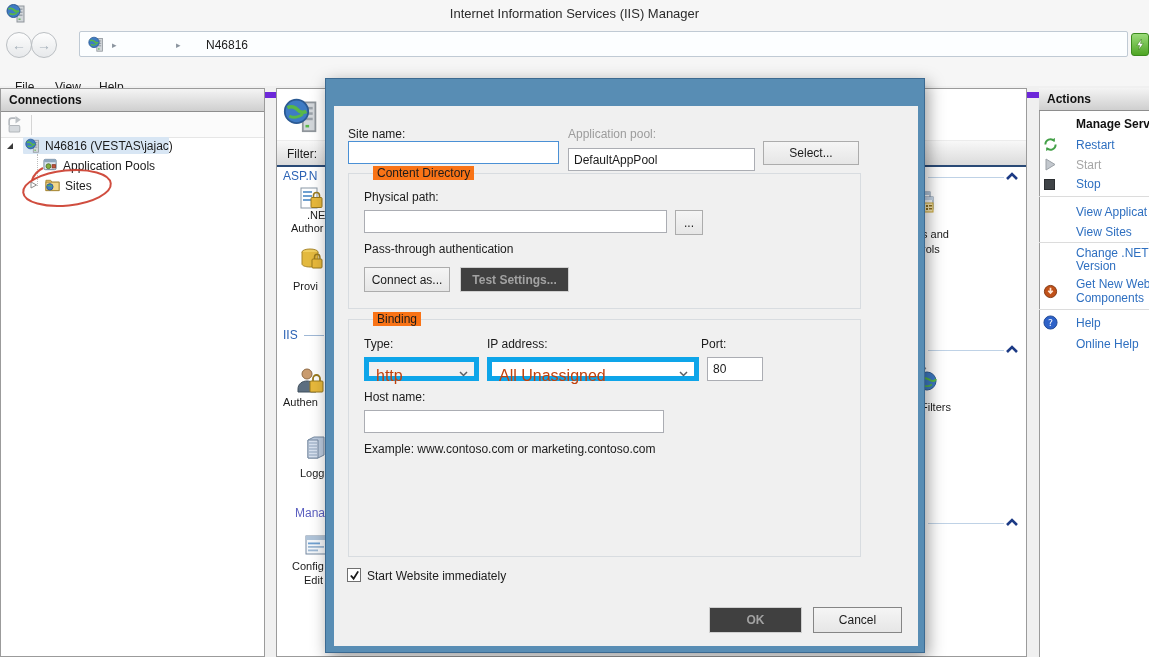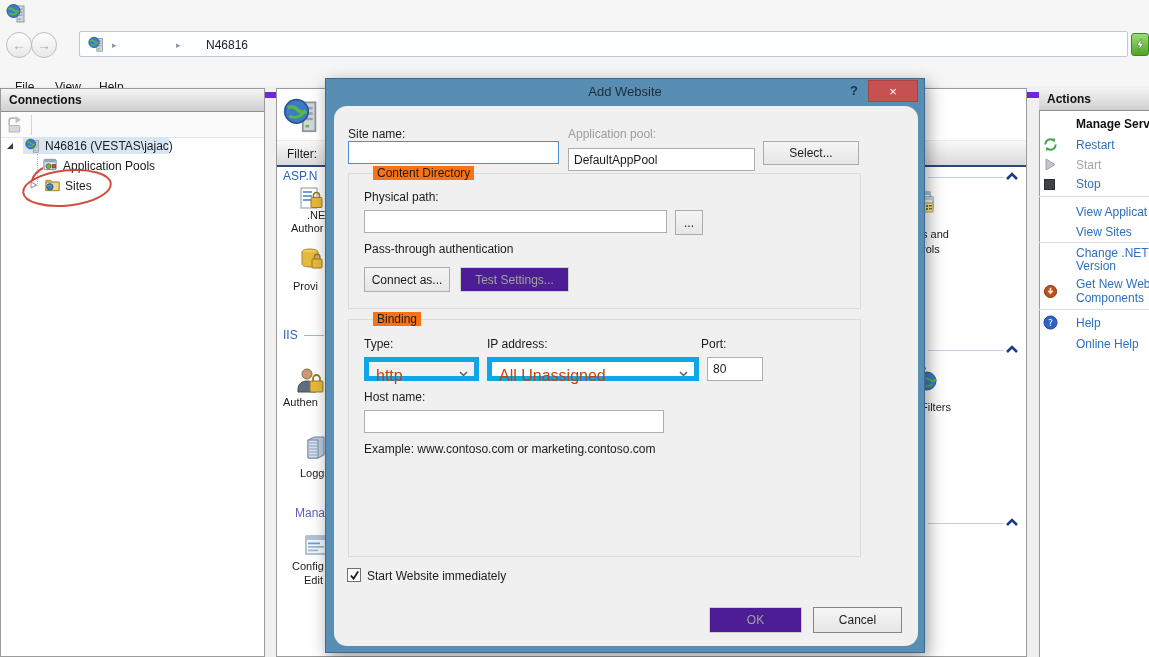--- a/index.html
+++ b/index.html
@@ -48,28 +48,28 @@
   .act-sep { position:absolute; left:0; width:110px; height:1px; background:#DCDCDC; }
 
   
   #dialog { position:absolute; left:325px; top:78px; width:600px; height:575px; background:#588DB4;
             border:1px solid #3C6A91; box-shadow:3px 5px 16px rgba(0,0,0,.4); z-index:20; }
   #dialog-titlebar { position:absolute; left:0; top:0; width:100%; height:27px; }
   #dialog-title { position:absolute; left:0; top:5px; width:100%; text-align:center; font-size:13px; color:#1C2C38; }
   #dialog-help { position:absolute; left:521px; top:4px; font-size:13px; font-weight:bold; color:#16324A; width:14px; text-align:center; }
   #dialog-close { position:absolute; left:542px; top:1px; width:50px; height:22px; background:#C75050; border:1px solid #A94444;
                   color:#FFF; font-size:13px; display:flex; align-items:center; justify-content:center; }
-  #dialog-content { position:absolute; left:8px; top:27px; width:584px; height:540px; background:#F0F0F0;border-radius:13px; }
+  #dialog-content { position:absolute; left:8px; top:27px; width:584px; height:540px; background:#F0F0F0; }
   .dlg-lbl { position:absolute; font-size:12px; color:#1B1B1B; white-space:nowrap; }
   .dlg-lbl.gray { color:#9C9C9C; }
   .dlg-input { position:absolute; border:1px solid #ABADB3; background:#FFF; font-family:inherit; font-size:12px; padding:0 5px; color:#1B1B1B; outline:none; }
   .dlg-input.focused { border:1px solid #4A90D5; }
   .dlg-btn { position:absolute; background:linear-gradient(#F5F5F5,#E6E6E6); border:1px solid #ACACAC; font-size:12px; color:#1B1B1B;
              display:flex; align-items:center; justify-content:center; font-family:inherit; }
-  .dlg-btn.disabled { background:#4c1d95; border-color:#CFCFCF; color:#A2A2A2; }
+  .dlg-btn.disabled { background:#404040; border-color:#CFCFCF; color:#A2A2A2;font-weight:bold; }
   .dlg-btn.default { border-color:#858585; }
   .group-box { position:absolute; border:1px solid #D8DCE0; }
   .group-label { position:absolute; top:-8px; left:24px; background:#f97316; padding:0 4px; font-size:12px; color:#1B1B1B; white-space:nowrap; }
   .combo { position:absolute; border:5px solid #0ea5e9; background:#FFF; font-size:16px; color:#c2410c; }
   .combo.gray { background:#F1F1F1; }
   .combo .combo-text { position:absolute; left:7px; top:5px; white-space:nowrap; }
   .combo .combo-chev { position:absolute; right:6px; top:9px; }
   #start-checkbox { position:absolute; width:14px; height:14px; background:#FFF; border:1px solid #707070; }
   #start-checkbox svg { position:absolute; left:1px; top:1px; }
 
@@ -180,20 +180,21 @@
       <path d="M8 0l5 3.5L8 7z" fill="#A8AEB4"></path>
       <rect x="2" y="9" width="10" height="6" rx="1" fill="#C9CED3" stroke="#9AA0A6"></rect>
     </symbol>
   </defs>
 </svg>
 
 <div id="chrome-top">
   <svg class="svg-icon" style="left:6px;top:3px" width="20" height="20">
       <use href="#sym-iis"></use>
     </svg>
+  <div id="win-title">Internet Information Services (IIS) Manager</div>
 
   <div class="navbtn" style="left:6px">
       <span>←</span>
     </div>
   <div class="navbtn" style="left:31px">
       <span>→</span>
     </div>
 
   <div id="breadcrumb-bar">
     <svg class="svg-icon" style="left:8px;top:4px" width="16" height="16">
@@ -362,27 +363,20 @@
 
   <div class="act-sep" style="top:221px"></div>
   <svg class="svg-icon" style="left:4px;top:227px" width="15" height="15">
       <use href="#sym-help"></use>
     </svg>
   <span class="act-link" style="left:37px;top:228px">Help</span>
   <span class="act-link" style="left:37px;top:249px">Online Help</span>
 </div>
 
 <div id="dialog">
-  <div id="dialog-titlebar">
-    <div id="dialog-title">Add Website</div>
-    <span id="dialog-help">?</span>
-    <div id="dialog-close">
-        <span>×</span>
-      </div>
-  </div>
 
   <div id="dialog-content">
 
     <span class="dlg-lbl" style="left:14px;top:21px">Site name:</span>
     <input class="dlg-input focused" style="left: 14px; top: 35px; width: 211px; height: 23px;" value="">
     <span class="dlg-lbl gray" style="left:234px;top:21px">Application pool:</span>
     <input class="dlg-input" style="left: 234px; top: 35px; width: 187px; height: 23px; margin-top: 7px;" value="DefaultAppPool">
     <button class="dlg-btn" style="left:429px;top:35px;width:96px;height:24px">Select...</button>
 
     <div class="group-box" style="left:14px;top:67px;width:513px;height:136px">

